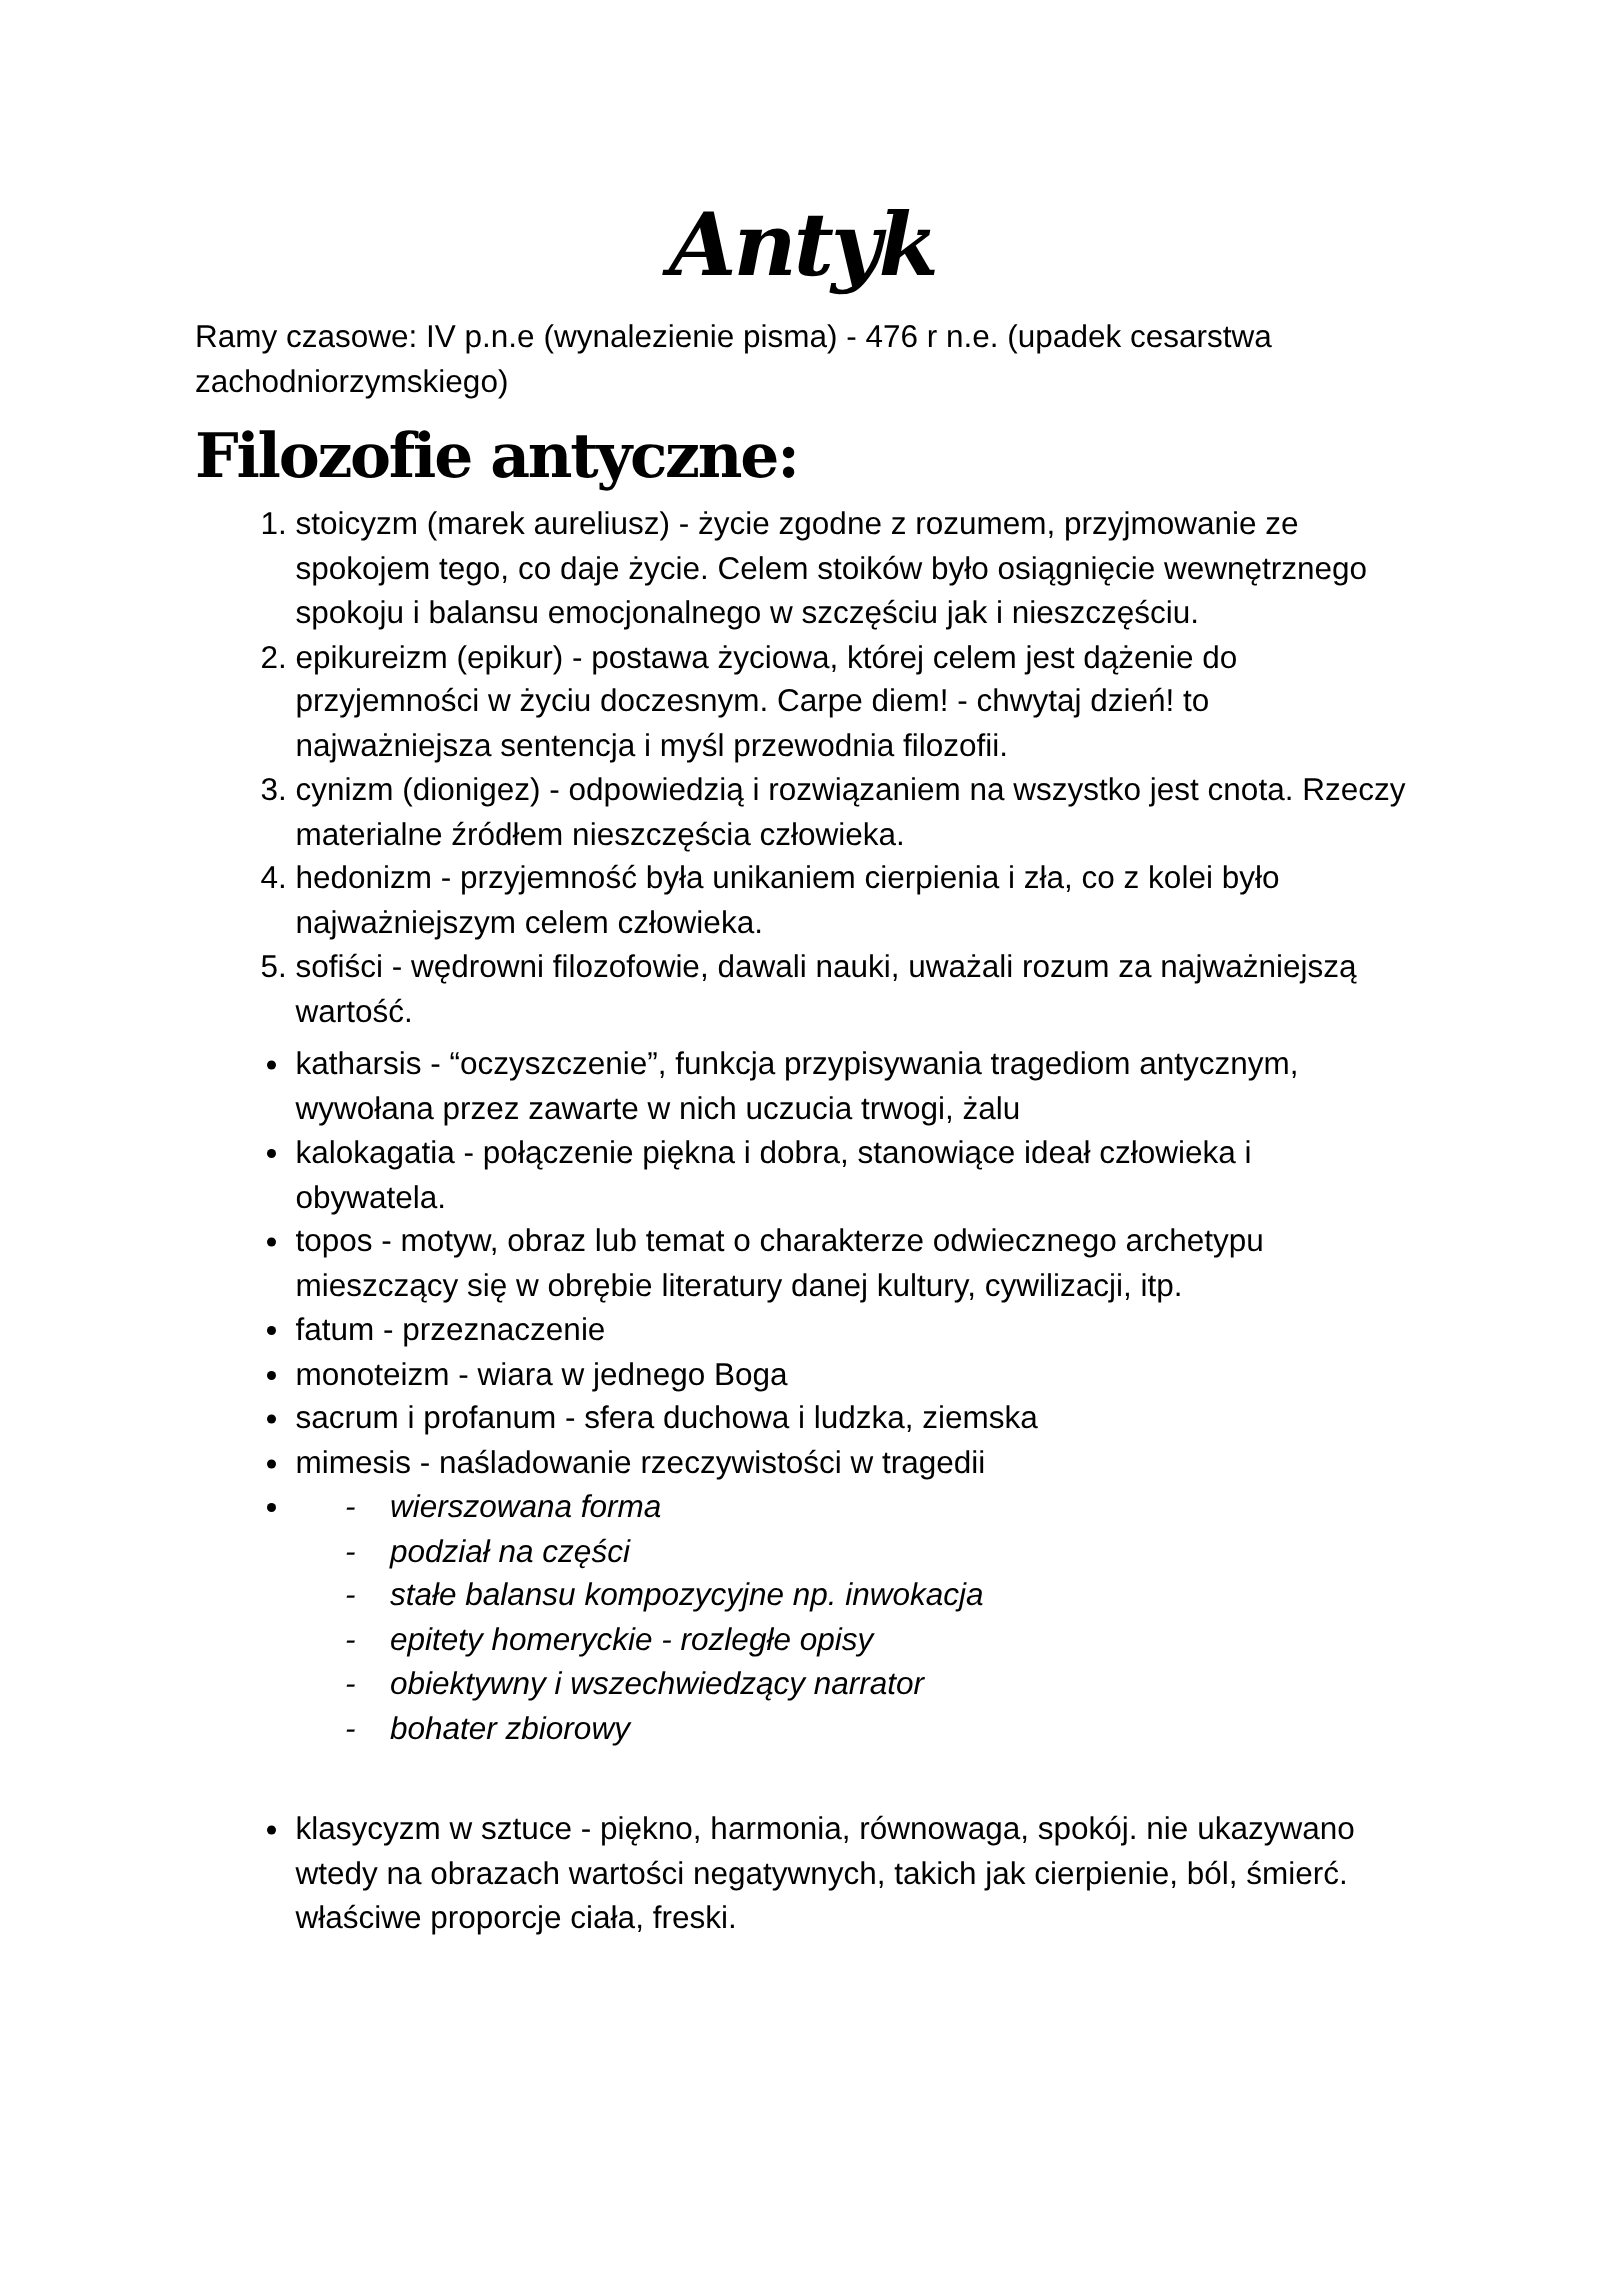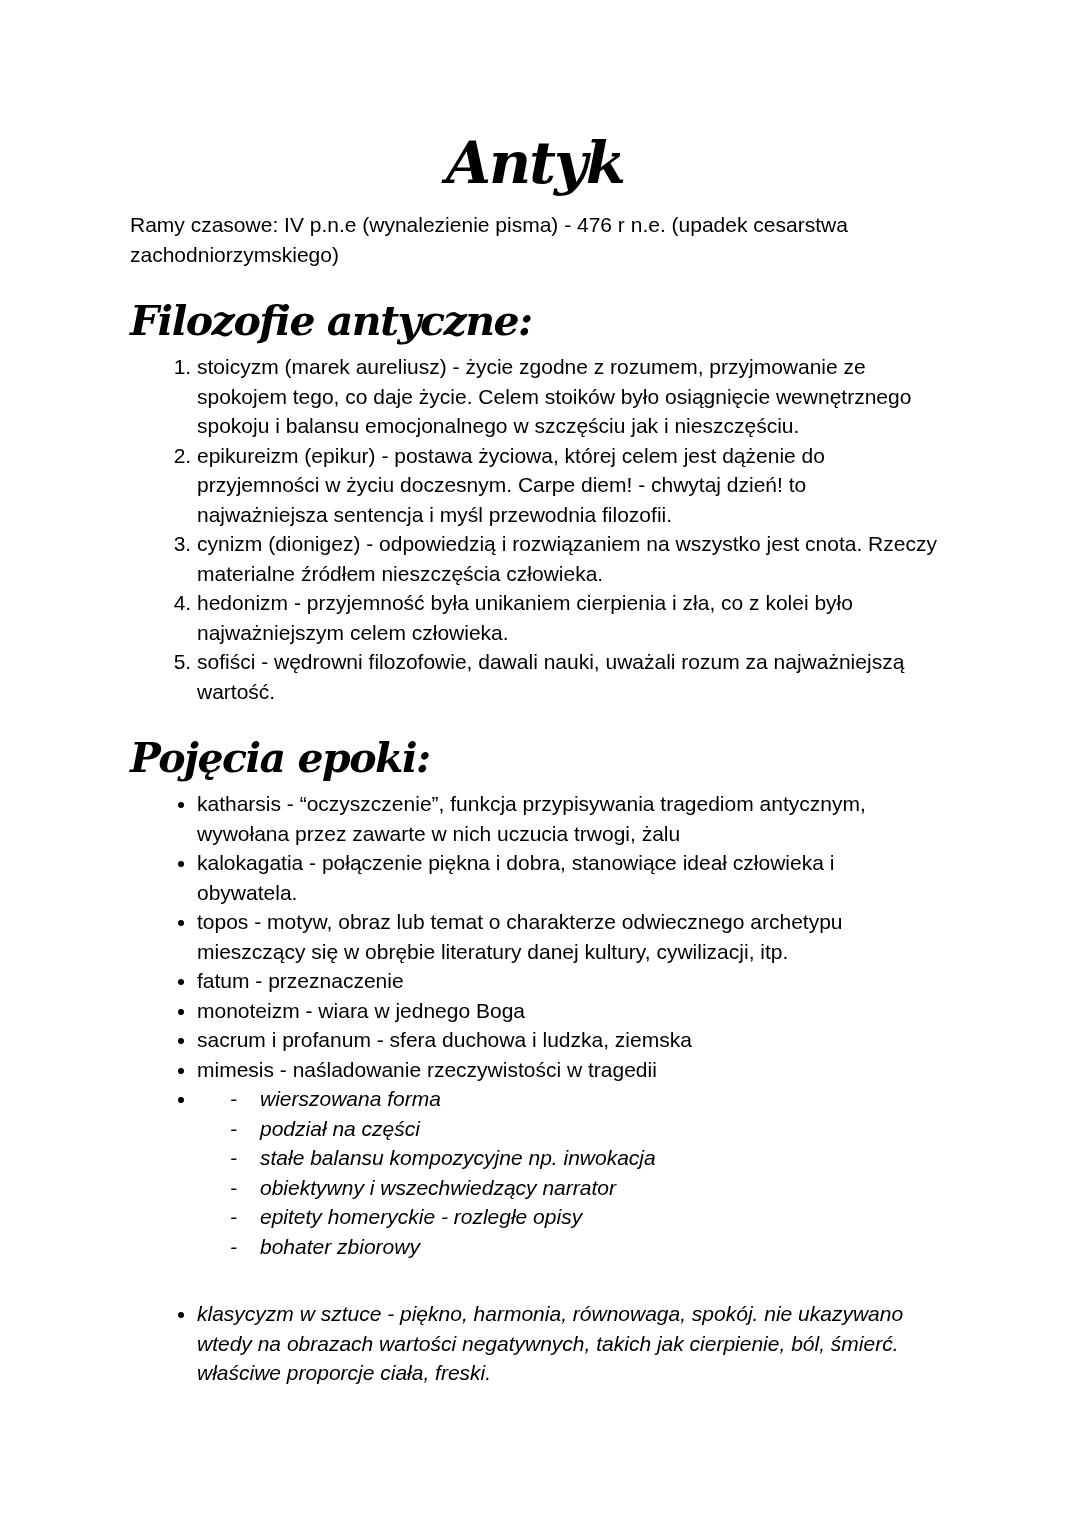--- a/index.html
+++ b/index.html
@@ -27,23 +27,22 @@
     font-style: italic;
     font-weight: 700;
     font-size: 58px;
     line-height: 74px;
     letter-spacing: -2px;
   }
   .intro {
     margin: 10px 0 0 0;
   }
   .section-heading {
-    margin: 27px 0 6px 0;
+    margin: 10px 0 6px 0;
     font-family: "DejaVu Serif", serif;
-    font-style: italic;
     font-weight: 700;
     font-size: 41px;
     line-height: 50px;
     letter-spacing: -1.5px;
   }
   ol.num-list {
     margin: 4px 0 0 0;
     padding: 0 0 0 67px;
     list-style: decimal outside;
   }
@@ -69,21 +68,20 @@
     padding: 0;
   }
   ul.sub-list > li::before {
     content: "-";
     position: absolute;
     left: -30px;
     top: 0;
   }
   .gap-above {
     margin-top: 38px !important;
-    font-style: italic;
   }
 </style>
 </head>
 <body>
 
 <div class="page">
 
   <h1 class="doc-title">Antyk</h1>
 
   <p class="intro">Ramy czasowe: IV p.n.e (wynalezienie pisma) - 476 r n.e. (upadek cesarstwa zachodniorzymskiego)</p>
@@ -91,36 +89,35 @@
   <h2 class="section-heading">Filozofie antyczne:</h2>
 
   <ol class="num-list">
     <li>stoicyzm (marek aureliusz) - życie zgodne z rozumem, przyjmowanie ze spokojem tego, co daje życie. Celem stoików było osiągnięcie wewnętrznego spokoju i balansu emocjonalnego w szczęściu jak i nieszczęściu.</li>
     <li>epikureizm (epikur) - postawa życiowa, której celem jest dążenie do przyjemności w życiu doczesnym. Carpe diem! - chwytaj dzień! to najważniejsza sentencja i myśl przewodnia filozofii.</li>
     <li>cynizm (dionigez) - odpowiedzią i rozwiązaniem na wszystko jest cnota. Rzeczy materialne źródłem nieszczęścia człowieka.</li>
     <li>hedonizm - przyjemność była unikaniem cierpienia i zła, co z kolei było najważniejszym celem człowieka.</li>
     <li>sofiści - wędrowni filozofowie, dawali nauki, uważali rozum za najważniejszą wartość.</li>
   </ol>
 
-  <h2 class="section-heading">Pojęcia epoki:</h2>
 
   <ul class="bullet-list">
     <li>katharsis - “oczyszczenie”, funkcja przypisywania tragediom antycznym, wywołana przez zawarte w nich uczucia trwogi, żalu</li>
     <li>kalokagatia - połączenie piękna i dobra, stanowiące ideał człowieka i obywatela.</li>
     <li>topos - motyw, obraz lub temat o charakterze odwiecznego archetypu mieszczący się w obrębie literatury danej kultury, cywilizacji, itp.</li>
     <li>fatum - przeznaczenie</li>
     <li>monoteizm - wiara w jednego Boga</li>
     <li>sacrum i profanum - sfera duchowa i ludzka, ziemska</li>
     <li>mimesis - naśladowanie rzeczywistości w tragedii</li>
     <li>
       <ul class="sub-list">
         <li>wierszowana forma</li>
         <li>podział na części</li>
         <li>stałe balansu kompozycyjne np. inwokacja</li>
+        <li>epitety homeryckie - rozległe opisy</li>
         <li>obiektywny i wszechwiedzący narrator</li>
-        <li>epitety homeryckie - rozległe opisy</li>
         <li>bohater zbiorowy</li>
       </ul>
     </li>
     <li class="gap-above">klasycyzm w sztuce - piękno, harmonia, równowaga, spokój. nie ukazywano wtedy na obrazach wartości negatywnych, takich jak cierpienie, ból, śmierć. właściwe proporcje ciała, freski.</li>
   </ul>
 
 </div>
 
 </body></html>

